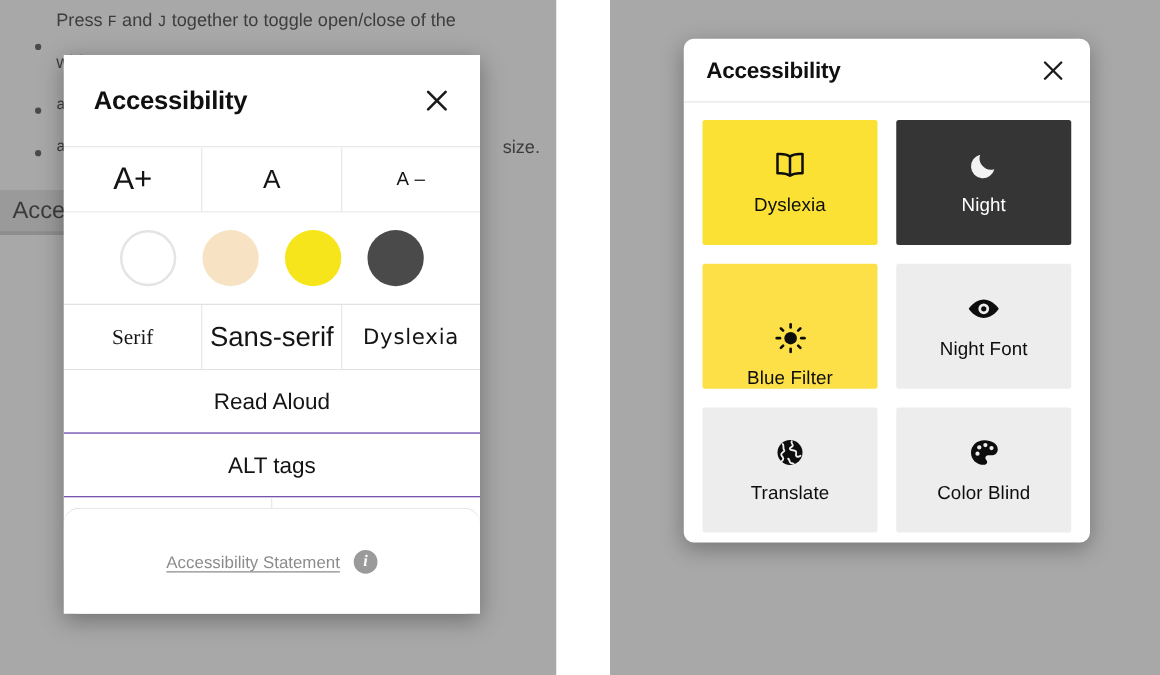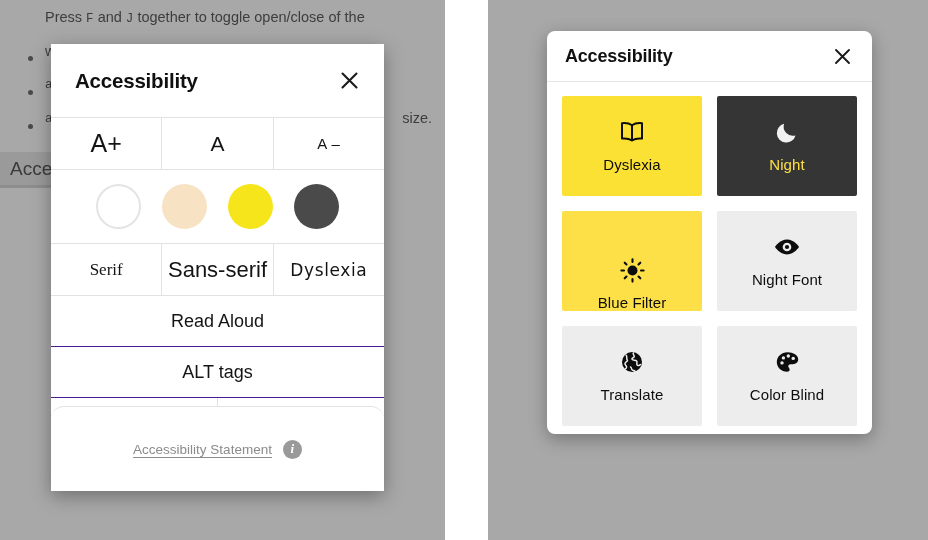--- a/index.html
+++ b/index.html
@@ -28,21 +28,21 @@
 
   
   .bg-content {
     position: absolute;
     left: 0; top: 0; right: 0;
     padding: 8px 18px 0 18px;
     color: #3d3d3d;
   }
   .bg-bullet {
     display: flex;
-    align-items: flex-end;
+    align-items: center;
     font-size: 14.5px;
     line-height: 19px;
     margin-bottom: 15px;
   }
   .bg-bullet .dot {
     flex: 0 0 auto;
     width: 5px; height: 5px;
     border-radius: 50%;
     background: #4a4a4a;
     margin: 7px 12px 0 10px;
@@ -247,21 +247,21 @@
     align-items: center;
     justify-content: center;
     height: 24px;
     color: #0d0d0d;
   }
   .tile .tlabel {
     font-size: 15px;
     color: #0d0d0d;
     letter-spacing: 0.1px;
   }
-  .tile.dark .ticon, .tile.dark .tlabel { color: #fde047; }
+  .tile.dark .ticon, .tile.dark .tlabel { color: #ffffff; }
 </style>
 </head>
 <body>
 
 <div id="stage">
 
   <div id="panel-left">
 
     <div class="bg-content">
       <div class="bg-bullet">

